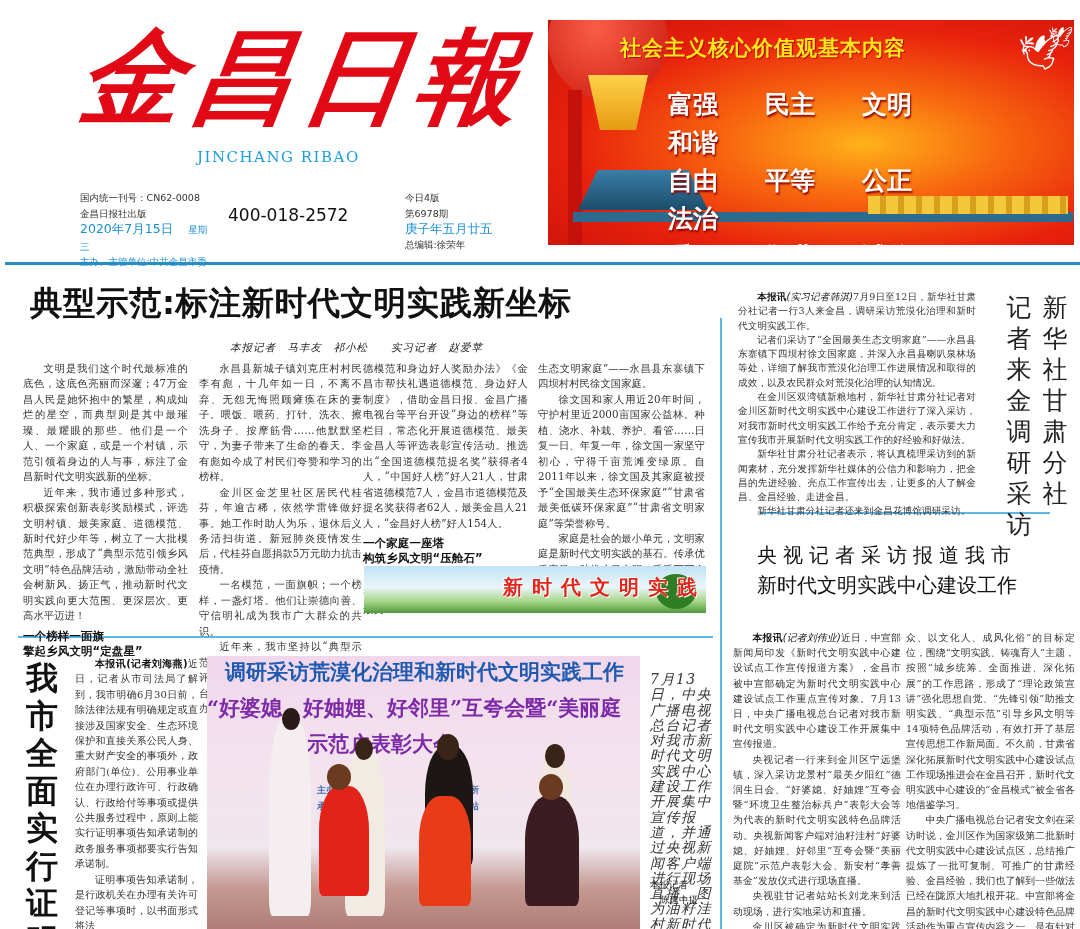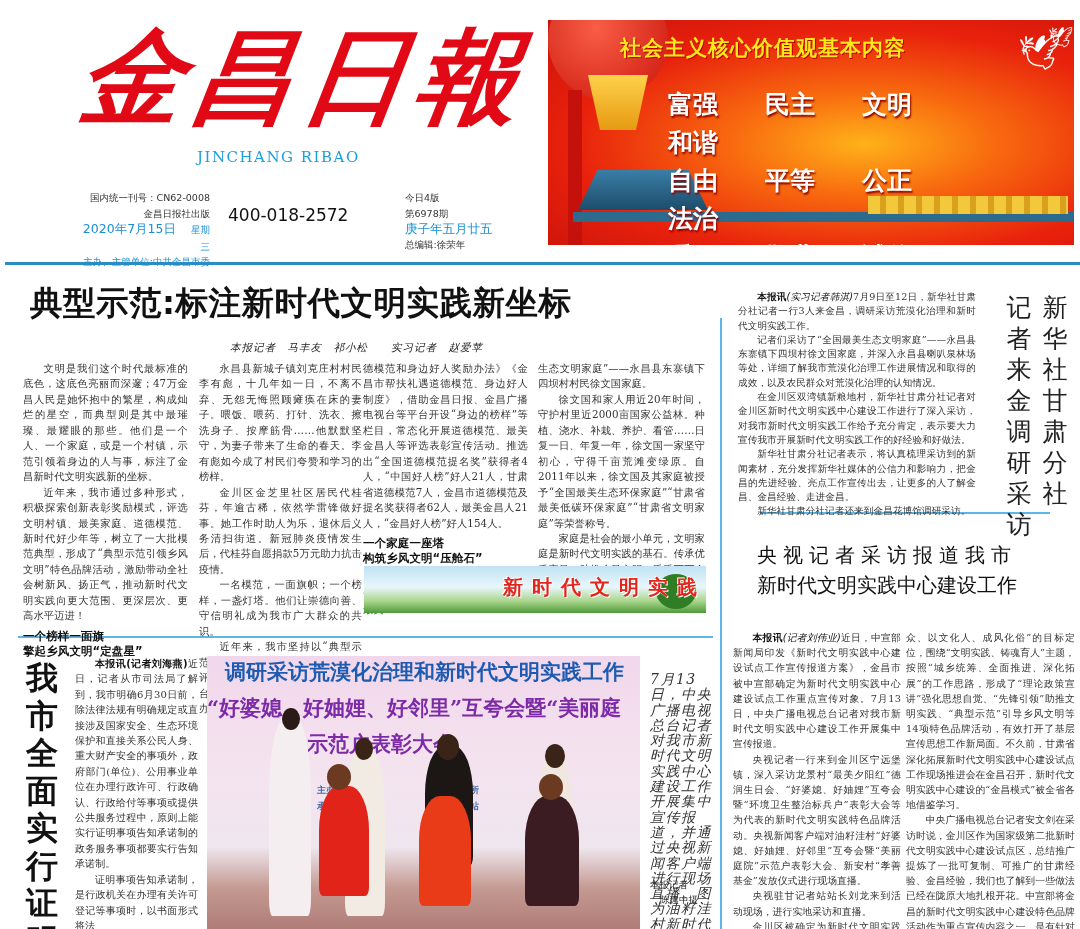--- a/index.html
+++ b/index.html
@@ -2,21 +2,21 @@
 <html><head>
 <meta charset="utf-8">
 <style>
 *{box-sizing:border-box;margin:0;padding:0}
 html,body{width:1080px;height:929px;overflow:hidden;background:#fff}
 body{position:relative;font-family:"DejaVu Serif","Liberation Serif",serif;color:#333}
 .abs{position:absolute}
 
 .logo{left:80px;top:2px;width:440px;height:150px;color:#e10916;font-family:"DejaVu Serif",serif;font-size:104px;font-weight:bold;font-style:italic;letter-spacing:8px;line-height:150px;white-space:nowrap;transform:skewX(-8deg)}
 .logo-en{left:197px;top:148px;font-size:15px;color:#1aa0dc;letter-spacing:1.5px;font-family:"DejaVu Serif",serif}
-.meta-l{left:80px;top:190px;width:130px;text-align:right;font-size:9.5px;line-height:15.5px;font-family:"DejaVu Sans",sans-serif;color:#333}
+.meta-l{left:80px;top:190px;width:130px;text-align:left;font-size:9.5px;line-height:15.5px;font-family:"DejaVu Sans",sans-serif;color:#333}
 .meta-l .date{color:#1a8fd0;font-size:12.5px}
 .meta-l .date small{font-size:9.5px;color:#1a8fd0;margin-left:15px}
 .meta-l .host{color:#1a8fd0}
 .phone{left:228px;top:205px;font-family:"DejaVu Sans",sans-serif;font-weight:normal;font-size:17px;color:#111}
 .meta-r{left:405px;top:190px;font-size:9.5px;line-height:15.5px;font-family:"DejaVu Sans",sans-serif;color:#333}
 .meta-r .lunar{color:#1a8fd0;font-size:12.5px}
 
 .banner{left:548px;top:20px;width:526px;height:225px;overflow:hidden;background:radial-gradient(ellipse at 60% 55%,#ffb21a 0%,#f8690f 30%,#e8210c 65%,#c8120a 100%)}
 .banner .lantern{left:0;top:-40px;width:120px;height:120px;border-radius:50%;background:radial-gradient(circle at 40% 40%,#ff6a50,#c4110b);opacity:.85}
 .banner .pole{left:20px;top:70px;width:14px;height:170px;background:#c4110b}

